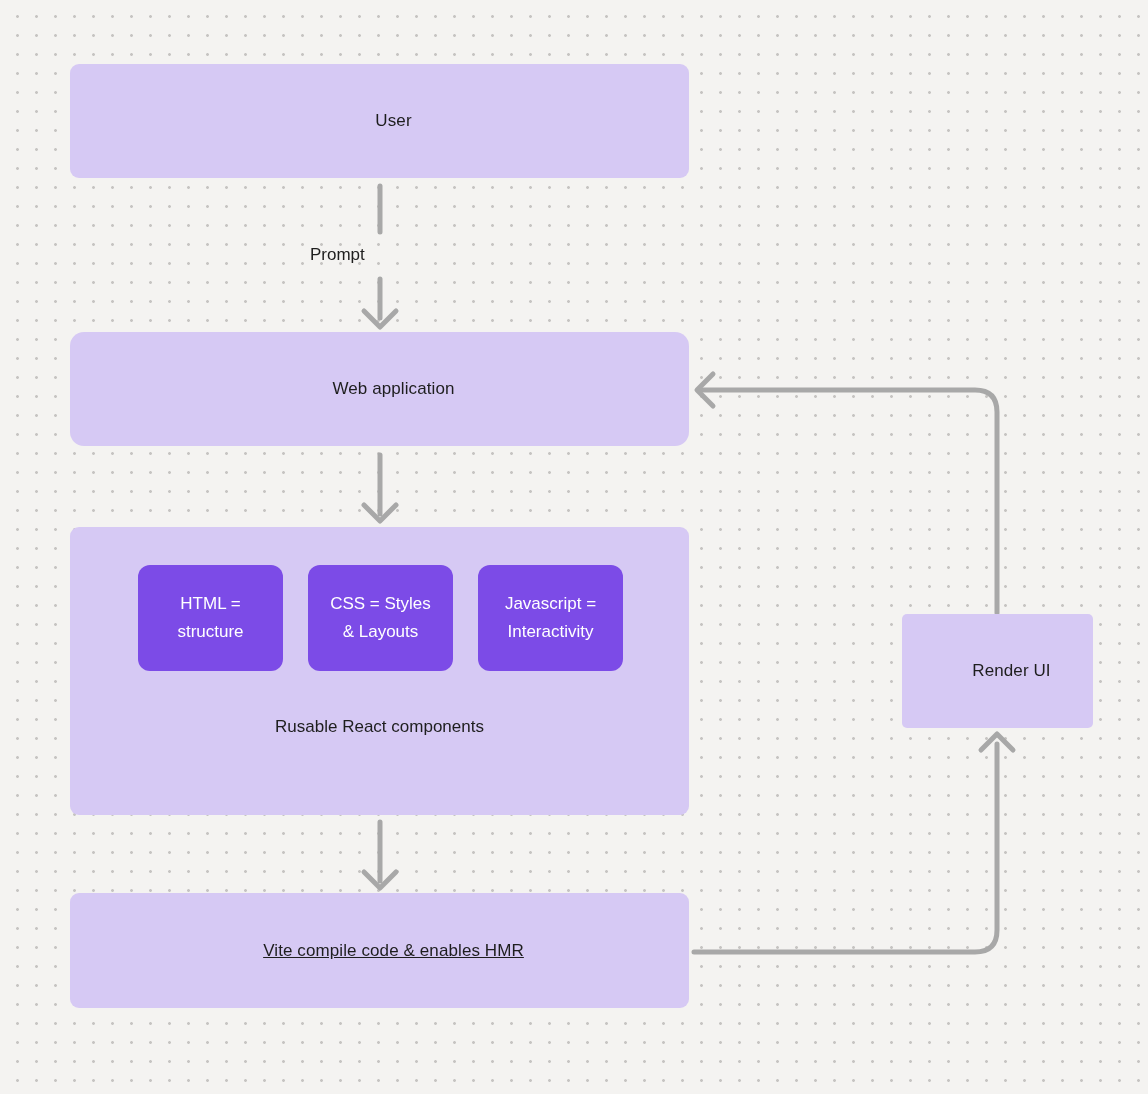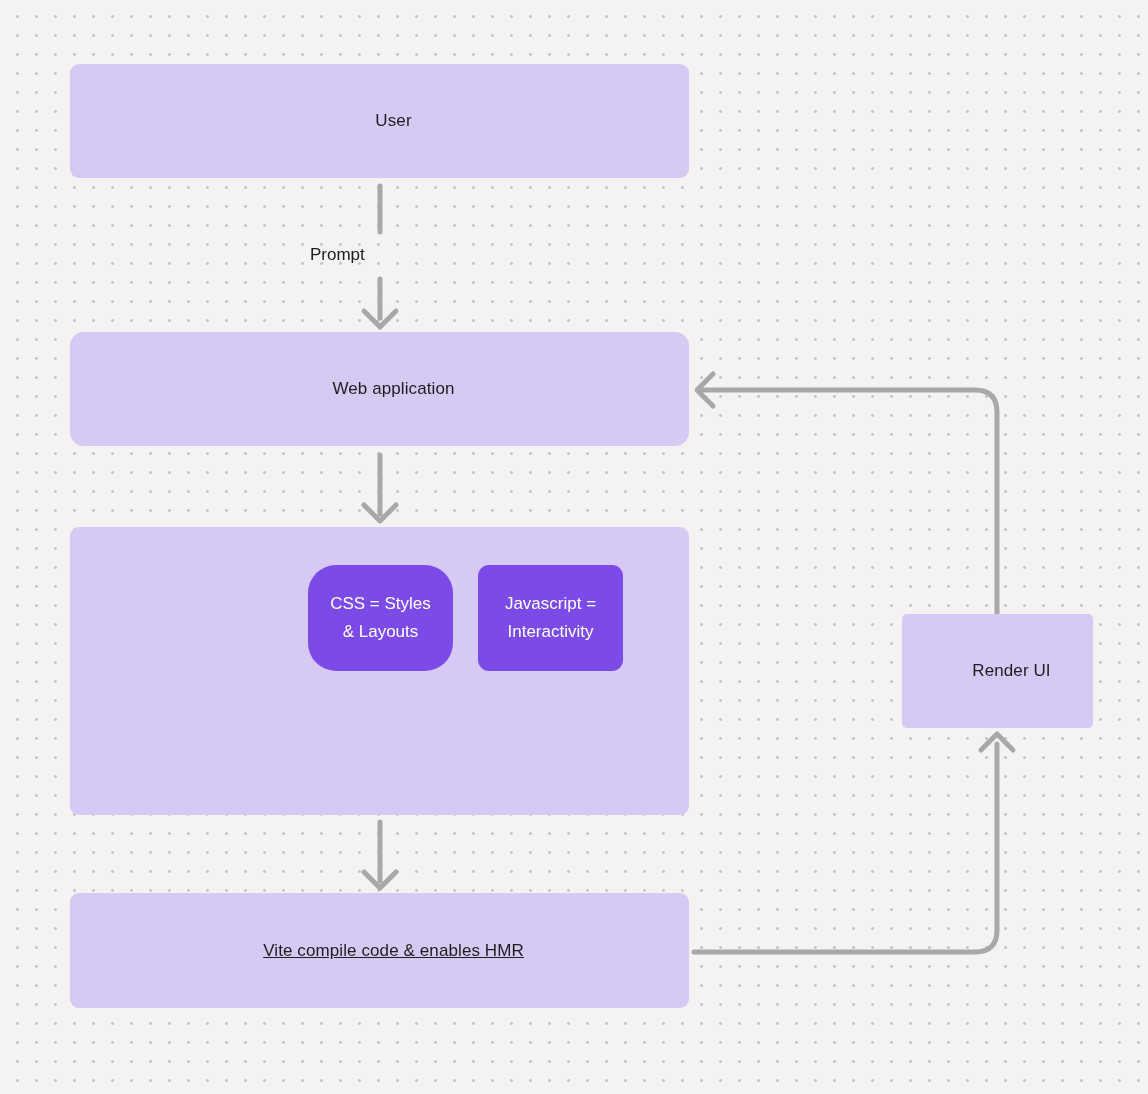--- a/index.html
+++ b/index.html
@@ -63,22 +63,22 @@
     align-items: center;
     justify-content: center;
     color: var(--chip-text);
     font-size: 17px;
     font-weight: 500;
     line-height: 28px;
     text-align: center;
     pointer-events: auto;
   }
   .chip-1 { left: 68px; }
-  .chip-2 { left: 238px; border-radius: 28px; }
-  .chip-3 { left: 408px; border-radius: 11px; }
+  .chip-2 { left: 238px; }
+  .chip-3 { left: 408px; }
   .container-caption {
     position: absolute;
     left: 0; right: 0;
     top: 190px;
     text-align: center;
     font-size: 17px;
     font-weight: 500;
     color: var(--text);
   }
   .edge-label {
@@ -134,28 +134,33 @@
   </div>
 
   <div class="edge-label">Prompt</div>
 
   <div class="node node-webapp">
     <span>Web application</span>
   </div>
 
   <div class="node node-container"></div>
   <div class="container-inner">
+    <div class="chip chip-1">
+      <span>HTML =</span>
+      <span>structure</span>
+    </div>
     <div class="chip chip-2">
       <span>CSS = Styles</span>
       <span>&amp; Layouts</span>
     </div>
     <div class="chip chip-3">
       <span>Javascript =</span>
       <span>Interactivity</span>
     </div>
+    <div class="container-caption">Rusable React components</div>
   </div>
 
   <div class="node node-vite">
     <span>Vite compile code &amp; enables HMR</span>
   </div>
 
   <div class="node node-render">
     <span>Render UI</span>
   </div>
 

